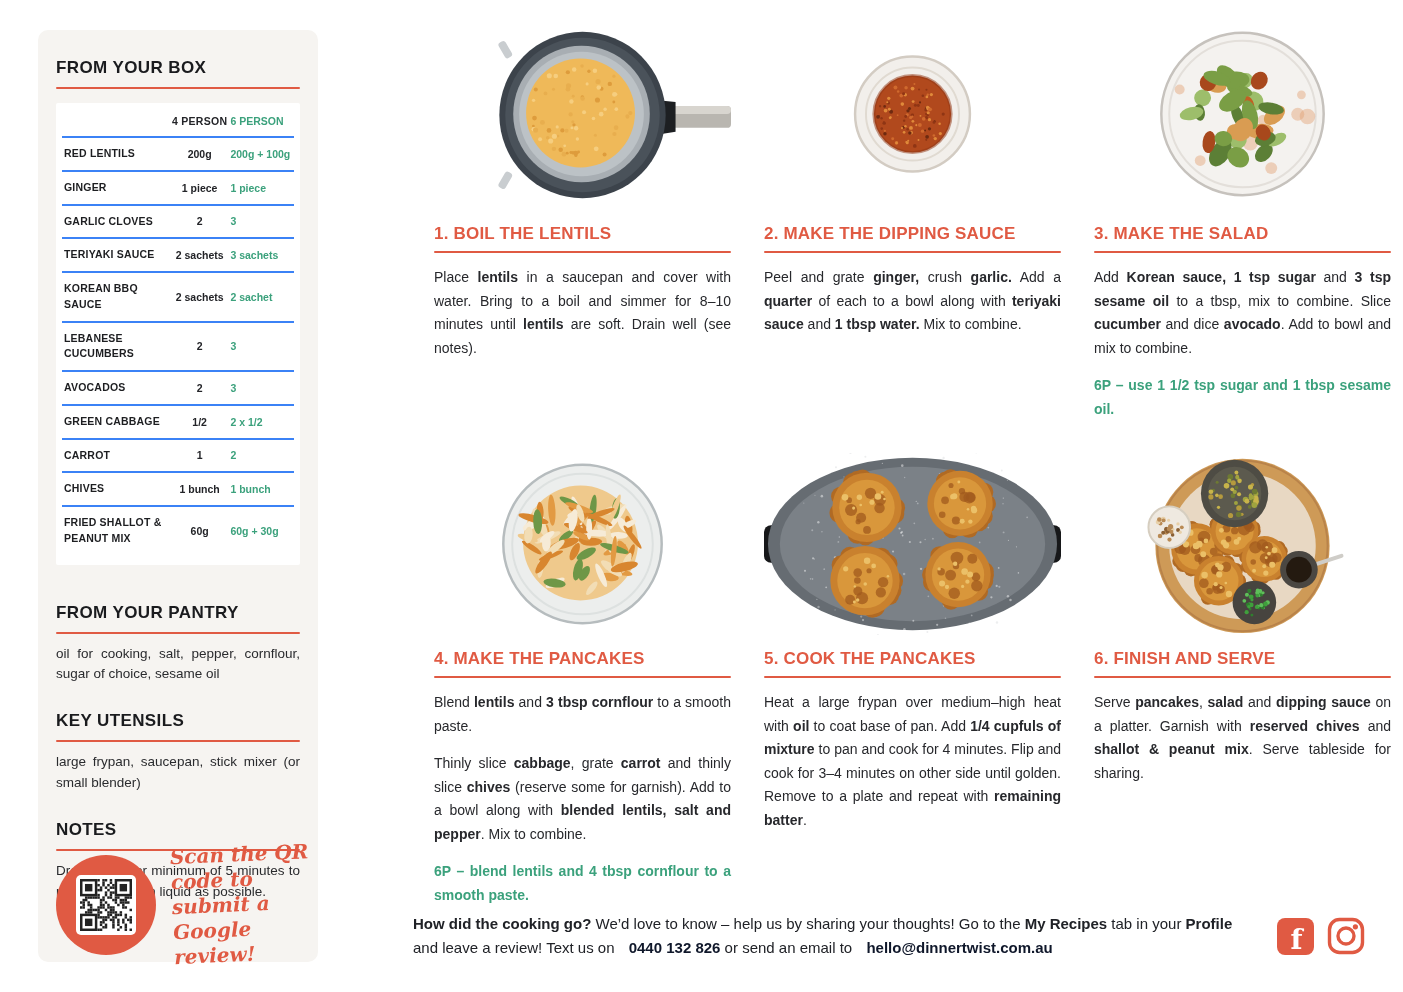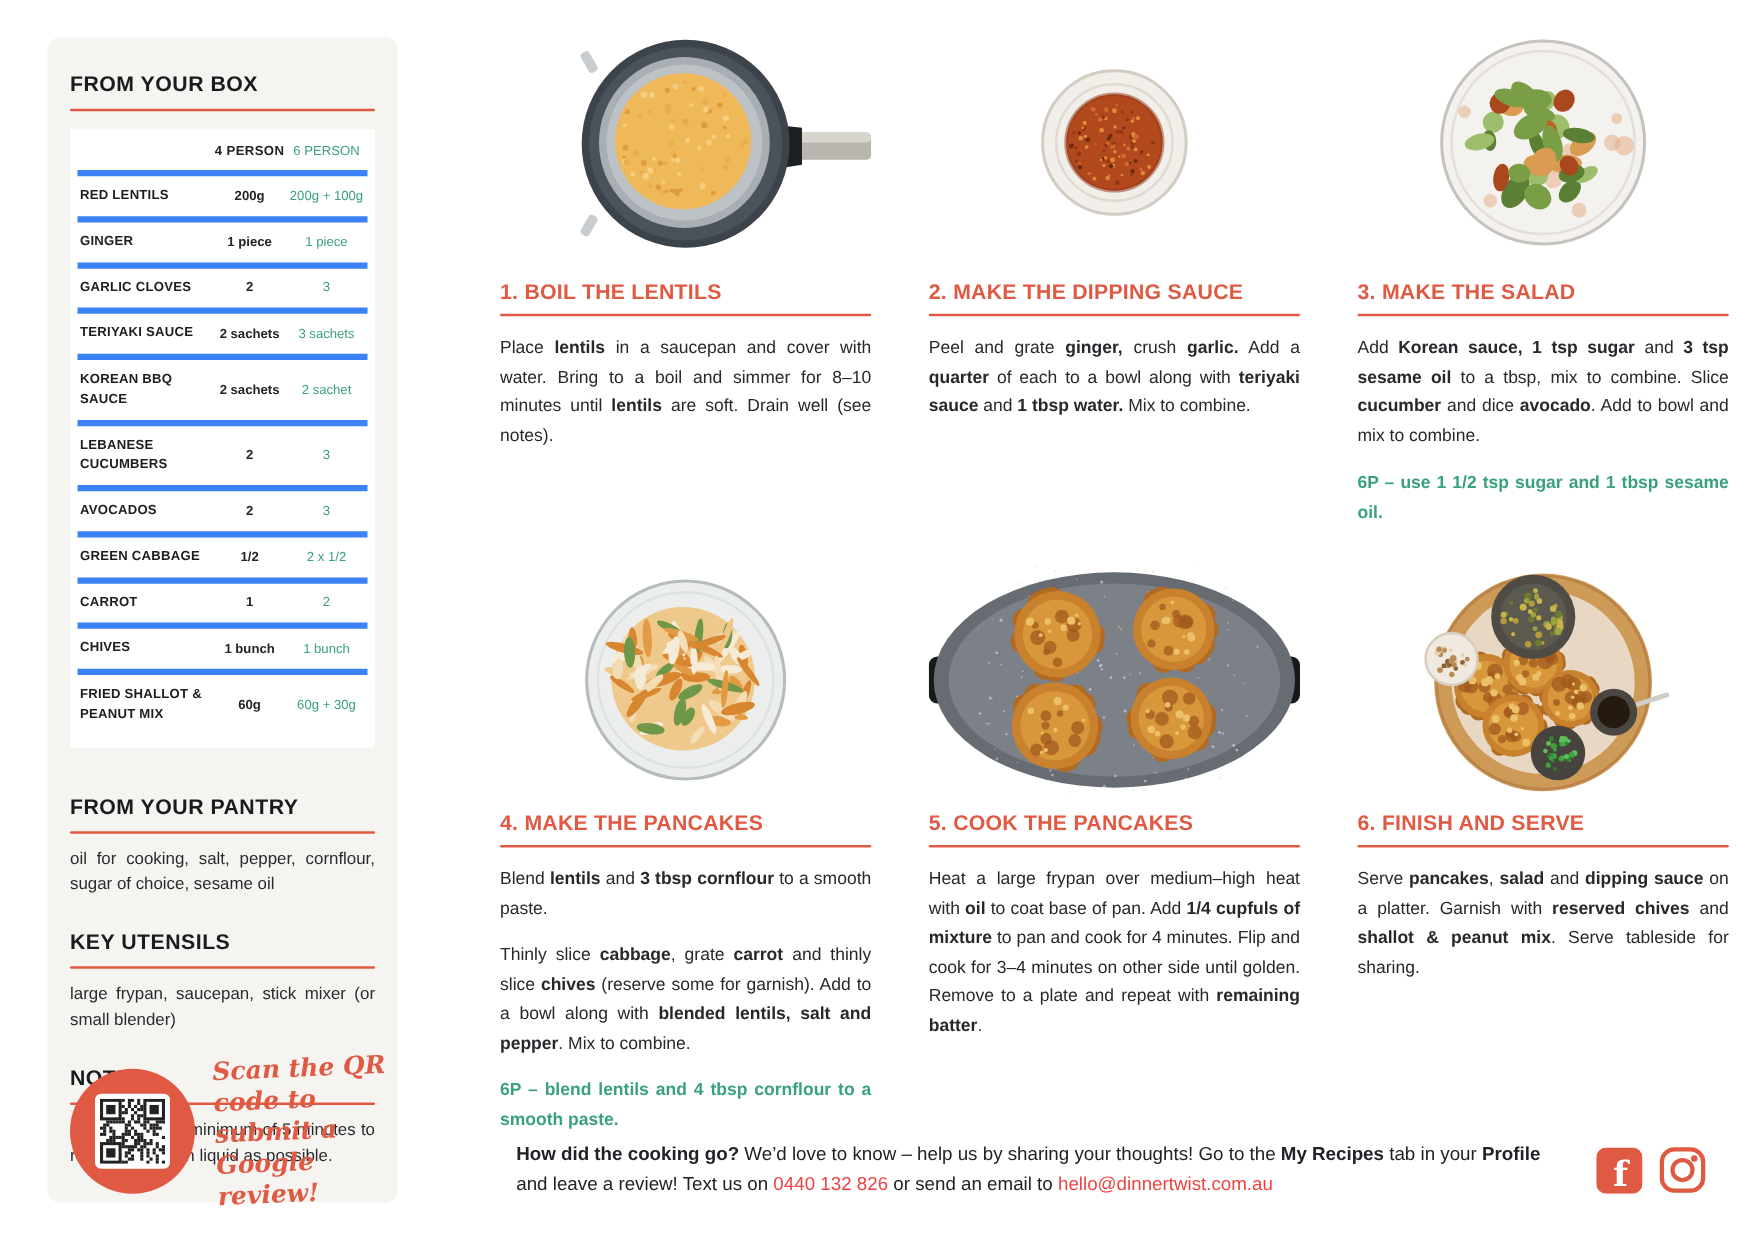--- a/index.html
+++ b/index.html
@@ -1,53 +1,53 @@
 <!DOCTYPE html>
 <html><head>
 <meta charset="utf-8">
 <style>
   html,body{margin:0;padding:0;}
   body{
     width:1403px;height:992px;position:relative;overflow:hidden;
     background:#ffffff;font-family:"Liberation Sans",sans-serif;color:#26272b;
   }
   .b{font-weight:bold;}
-  .c-orange{color:#ef4444;font-weight:normal;}
+  .c-orange{color:#0f172a;font-weight:bold;margin-left:10px;}
   .rule{height:2px;background:#E05A43;border-radius:1px;}
 
   
   .sidebar{
     position:absolute;left:38px;top:30px;width:280px;height:932px;
     background:#F6F4F1;border-radius:10px;box-sizing:border-box;
     padding:28px 18px 0 18px;
   }
   .sec-title{font-size:17px;font-weight:bold;color:#1a1b1e;letter-spacing:.4px;margin:0 0 9px 0;}
   .sec-text{font-size:13.5px;line-height:1.55;text-align:justify;color:#2a2b2e;margin-top:10px;}
   .tablewrap{background:#ffffff;margin-top:14px;padding:2px 6px 10px 6px;border-radius:2px;}
   .trow{display:grid;grid-template-columns:46% 27% 27%;align-items:center;
-        border-bottom:5px solid #3b82f6;padding:8px 2px;min-height:15px;}
+        border-bottom:2px solid #3b82f6;padding:8px 2px;min-height:15px;}
   .trow:last-child{border-bottom:none;}
   .tname{font-size:10.5px;font-weight:bold;color:#1d1e21;letter-spacing:.2px;line-height:1.5;}
   .tp4{font-size:10.5px;font-weight:bold;color:#232428;text-align:center;}
-  .tp6{font-size:10.5px;font-weight:normal;color:#3BA17C;text-align:center;}
+  .tp6{font-size:10.5px;font-weight:bold;color:#3BA17C;}
   .thead .tp4{letter-spacing:.3px;}
   .gap-sec{margin-top:38px;}
   .gap-sec2{margin-top:26px;}
 
   .qr-row{position:absolute;left:18px;top:812px;display:flex;align-items:center;gap:16px;}
   .qr-circle{width:100px;height:100px;border-radius:50%;background:#E05A43;
              display:flex;align-items:center;justify-content:center;flex:0 0 auto;}
   .qr-plate{width:60px;height:60px;background:#ffffff;border-radius:5px;
             display:flex;align-items:center;justify-content:center;}
   .qr-caption{color:#E05A43;font-size:20px;line-height:1.25;font-weight:700;font-style:italic;
               font-family:"DejaVu Serif",serif;transform:rotate(-2.5deg);}
 
   
-  .main{position:absolute;left:400px;top:20px;width:953px;
-        display:grid;grid-template-columns:297px 297px 297px;column-gap:46px;
+  .main{position:absolute;left:434px;top:20px;width:953px;
+        display:grid;grid-template-columns:297px 297px 297px;column-gap:33px;
         grid-template-rows:433px auto;}
   .photo{height:188px;display:flex;align-items:center;justify-content:center;margin-bottom:16px;}
   .row2 .photo{height:182px;margin-bottom:14px;}
   .step h3{font-size:17px;font-weight:bold;color:#E05A43;letter-spacing:.2px;margin:0 0 7px 0;}
   .step .rule{margin-bottom:13px;}
   .step .para{font-size:14px;line-height:1.68;text-align:justify;color:#27282c;margin:0 0 14px 0;}
   .note{color:#3BA17C;font-weight:bold;font-size:14px;line-height:1.68;text-align:justify;margin-top:2px;}
   .note:empty{display:none;}
 
   

